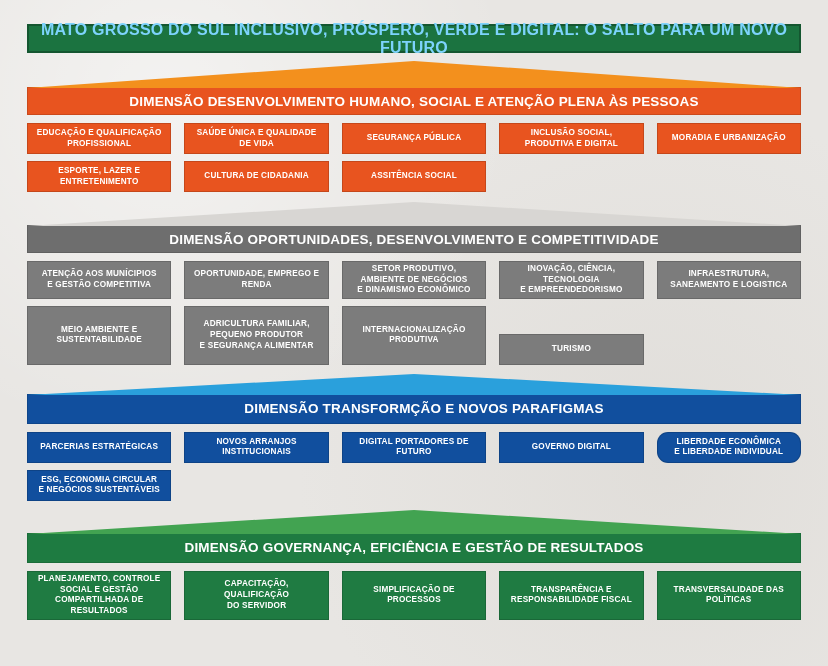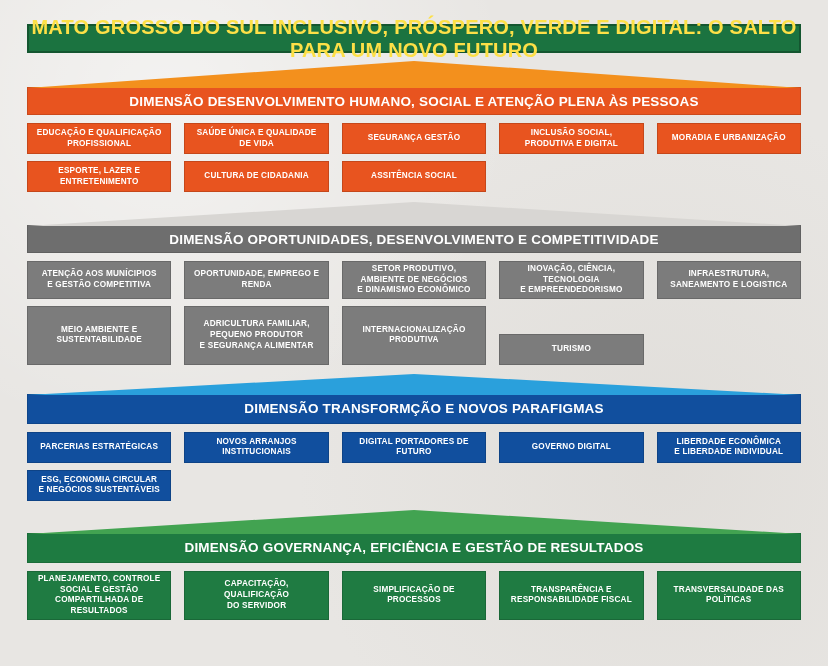--- a/index.html
+++ b/index.html
@@ -15,21 +15,21 @@
       radial-gradient(circle at 20% 15%, rgba(255,255,255,0.5), rgba(255,255,255,0) 40%),
       radial-gradient(circle at 80% 70%, rgba(210,206,200,0.35), rgba(210,206,200,0) 45%),
       #e8e6e3;
     overflow:hidden;
   }
   .banner {
     height:29px;
     background:#1b7340;
     border:2px solid rgba(0,0,0,0.25);
     display:flex; align-items:center; justify-content:center;
-    color:#fde047; font-weight:700; font-size:20px; letter-spacing:0.2px;
+    color:#7dd3fc; font-weight:700; font-size:16px; letter-spacing:0.2px;
     text-align:center;
     margin-bottom:8px;
   }
   .tri {
     height:26px;
     clip-path:polygon(50% 0%, 100% 100%, 0% 100%);
     margin-bottom:-1px;
   }
   .bar {
     height:28px;
@@ -66,21 +66,21 @@
 <div class="page">
 
   <div class="banner" style="background: rgb(27, 115, 64);">MATO GROSSO DO SUL INCLUSIVO, PRÓSPERO, VERDE E DIGITAL: O SALTO PARA UM NOVO FUTURO</div>
 
   <div class="sec sec-0">
     <div class="tri" style="background: rgb(243, 144, 29);"></div>
     <div class="bar" style="background: rgb(232, 84, 31);">DIMENSÃO DESENVOLVIMENTO HUMANO, SOCIAL E ATENÇÃO PLENA ÀS PESSOAS</div>
     <div class="grid">
       <div class="box" style="background: rgb(232, 84, 31);">EDUCAÇÃO E QUALIFICAÇÃO PROFISSIONAL</div>
       <div class="box" style="background: rgb(232, 84, 31);">SAÚDE ÚNICA E QUALIDADE DE VIDA</div>
-      <div class="box" style="background: rgb(232, 84, 31);">SEGURANÇA GESTÃO</div>
+      <div class="box" style="background: rgb(232, 84, 31);">SEGURANÇA PÚBLICA</div>
       <div class="box" style="background: rgb(232, 84, 31);">INCLUSÃO SOCIAL, PRODUTIVA E DIGITAL</div>
       <div class="box" style="background: rgb(232, 84, 31);">MORADIA E URBANIZAÇÃO</div>
       <div class="box" style="background: rgb(232, 84, 31);">ESPORTE, LAZER E ENTRETENIMENTO</div>
       <div class="box" style="background: rgb(232, 84, 31);">CULTURA DE CIDADANIA</div>
       <div class="box" style="background: rgb(232, 84, 31);">ASSITÊNCIA SOCIAL</div>
     </div>
   </div>
 
   <div class="sec sec-1">
     <div class="tri" style="background: rgb(216, 214, 211);"></div>
@@ -103,21 +103,21 @@
   </div>
 
   <div class="sec sec-2">
     <div class="tri" style="background: rgb(42, 160, 220);"></div>
     <div class="bar" style="background: rgb(17, 79, 158); padding-left: 20px;">DIMENSÃO TRANSFORMÇÃO E NOVOS PARAFIGMAS</div>
     <div class="grid">
       <div class="box" style="background: rgb(17, 79, 158);">PARCERIAS ESTRATÉGICAS</div>
       <div class="box" style="background: rgb(17, 79, 158);">NOVOS ARRANJOS INSTITUCIONAIS</div>
       <div class="box" style="background: rgb(17, 79, 158);">DIGITAL PORTADORES DE FUTURO</div>
       <div class="box" style="background: rgb(17, 79, 158);">GOVERNO DIGITAL</div>
-      <div class="box" style="background: rgb(17, 79, 158);">LIBERDADE ECONÔMICA
+      <div class="box" style="background: rgb(17, 79, 158); border-radius: 11px;">LIBERDADE ECONÔMICA
 E LIBERDADE INDIVIDUAL</div>
       <div class="box" style="background: rgb(17, 79, 158);">ESG, ECONOMIA CIRCULAR
 E NEGÓCIOS SUSTENTÁVEIS</div>
     </div>
   </div>
 
   <div class="sec sec-3">
     <div class="tri" style="background: rgb(66, 163, 81);"></div>
     <div class="bar" style="background: rgb(30, 123, 65);">DIMENSÃO GOVERNANÇA, EFICIÊNCIA E GESTÃO DE RESULTADOS</div>
     <div class="grid">

